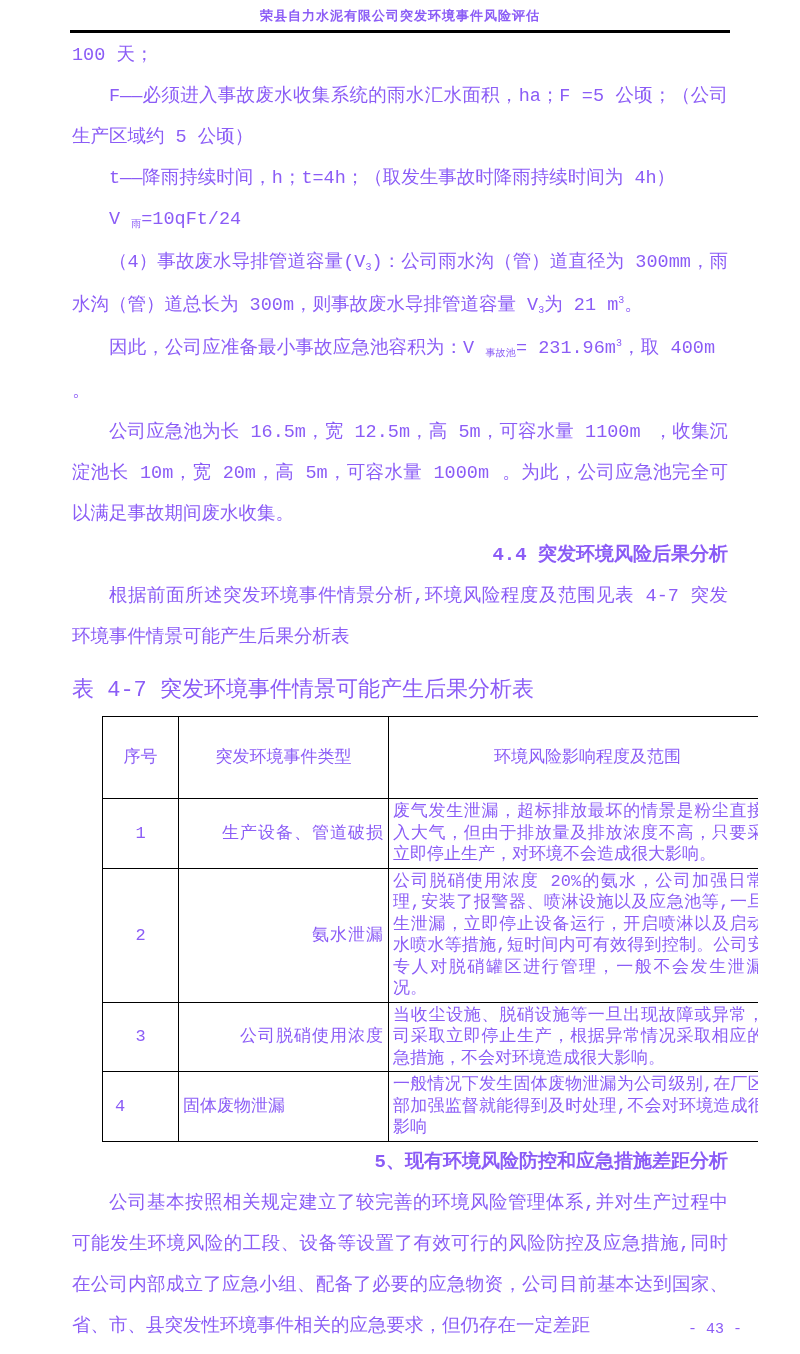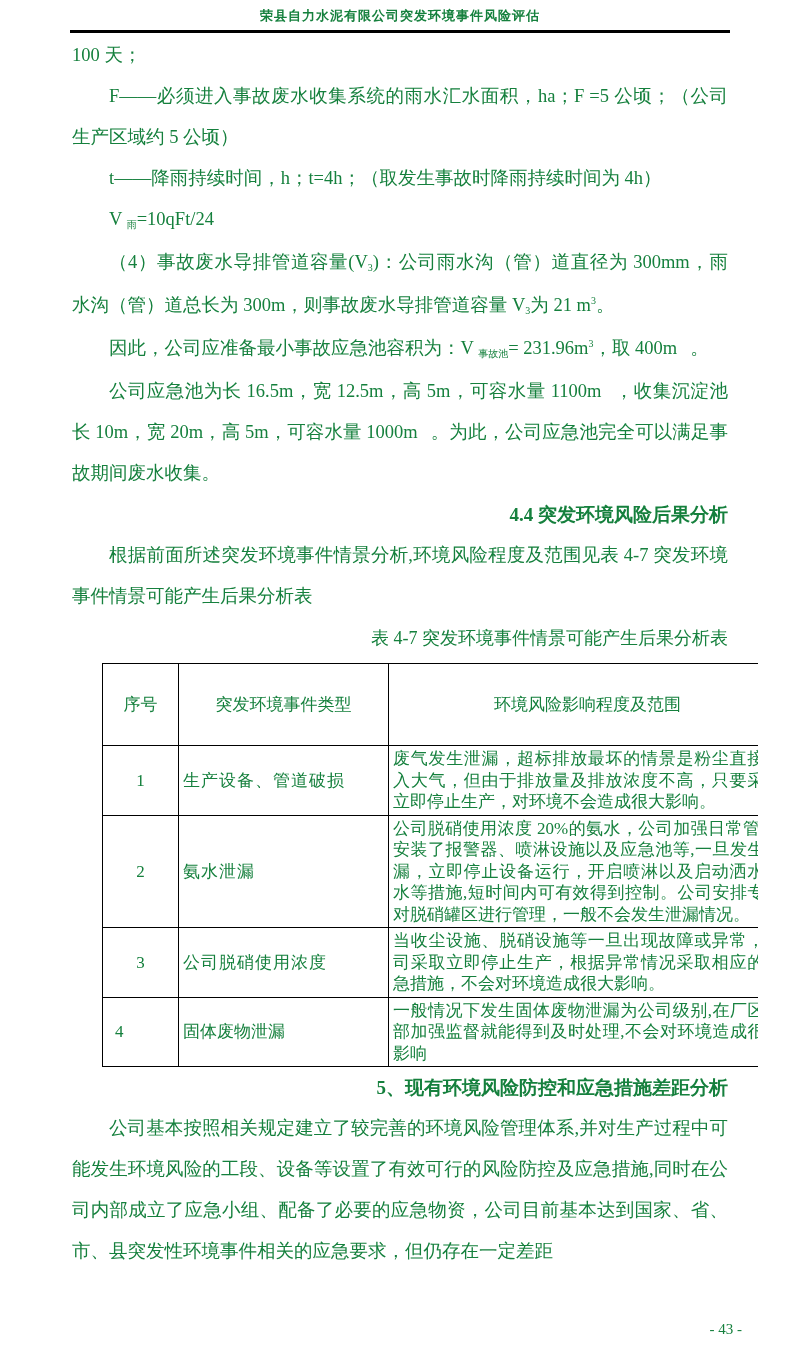--- a/index.html
+++ b/index.html
@@ -3,22 +3,22 @@
 <meta charset="utf-8">
 <style>
   * { box-sizing: border-box; }
   html, body { margin: 0; padding: 0; background: #ffffff; }
   .page {
     position: relative;
     width: 716px;
     height: 1354px;
     margin: 0 auto;
     background: #ffffff;
-    color: #15803d;
-    font-family: Liberation Serif, serif;
+    color: #8b5cf6;
+    font-family: Liberation Mono, monospace;
     overflow: hidden;
   }
   .header-title {
     padding-top: 7px;
     text-align: center;
     font-size: 13px;
     font-weight: bold;
     letter-spacing: 1px;
   }
   .header-rule {
@@ -47,24 +47,24 @@
   .msup-gap { display: inline-block; width: 13px; }
   h2.sec-heading {
     margin: 0;
     font-size: 19px;
     font-weight: bold;
     line-height: 41px;
     text-indent: 1.5em;
     text-align: right;
   }
   .table-caption {
-    margin: 4px 0 8px 0;
-    text-align: right;
+    margin: 16px 0 8px 0;
+    text-align: left;
     text-indent: 0;
-    font-size: 18px;
+    font-size: 22px;
     line-height: 34px;
   }
   table.consequence {
     border-collapse: collapse;
     margin-left: 30px;
     width: 684px;
     table-layout: fixed;
   }
   table.consequence th, table.consequence td {
     border: 1.5px solid #000000;
@@ -75,21 +75,21 @@
   table.consequence th {
     height: 36px;
     text-align: center;
     vertical-align: middle;
     padding: 20px 2px;
   }
   col.c-no { width: 76px; }
   col.c-type { width: 210px; }
   col.c-desc { width: 398px; }
   td.cell-no { text-align: center; vertical-align: middle; }
-  td.cell-type { text-align: left; vertical-align: middle; letter-spacing: 1px; }
+  td.cell-type { text-align: right; vertical-align: middle; letter-spacing: 1px; }
   td.cell-desc {
     text-align: justify;
     vertical-align: middle;
     line-height: 21.5px;
     padding: 3px 8px 3px 9px;
   }
   tr.row-left td.cell-no { text-align: left; padding-left: 12px; }
   tr.row-left td.cell-type { text-align: left; letter-spacing: 0; }
   .page-number {
     position: absolute;

